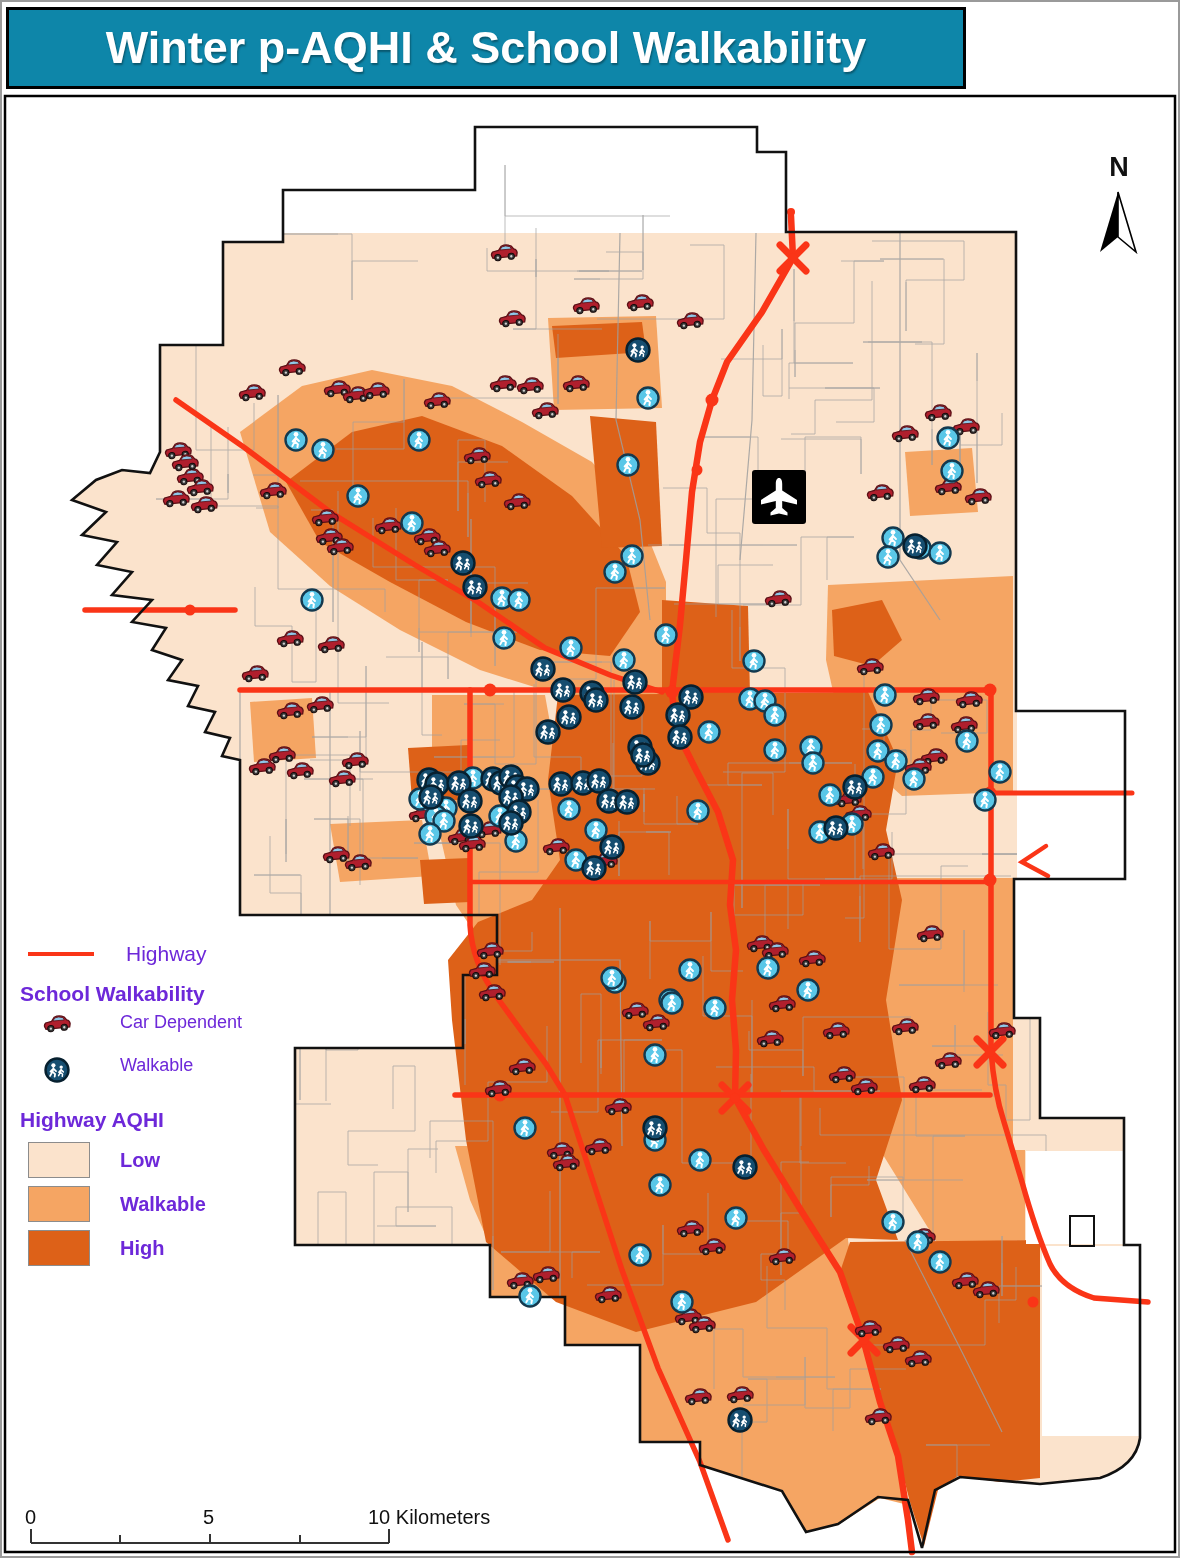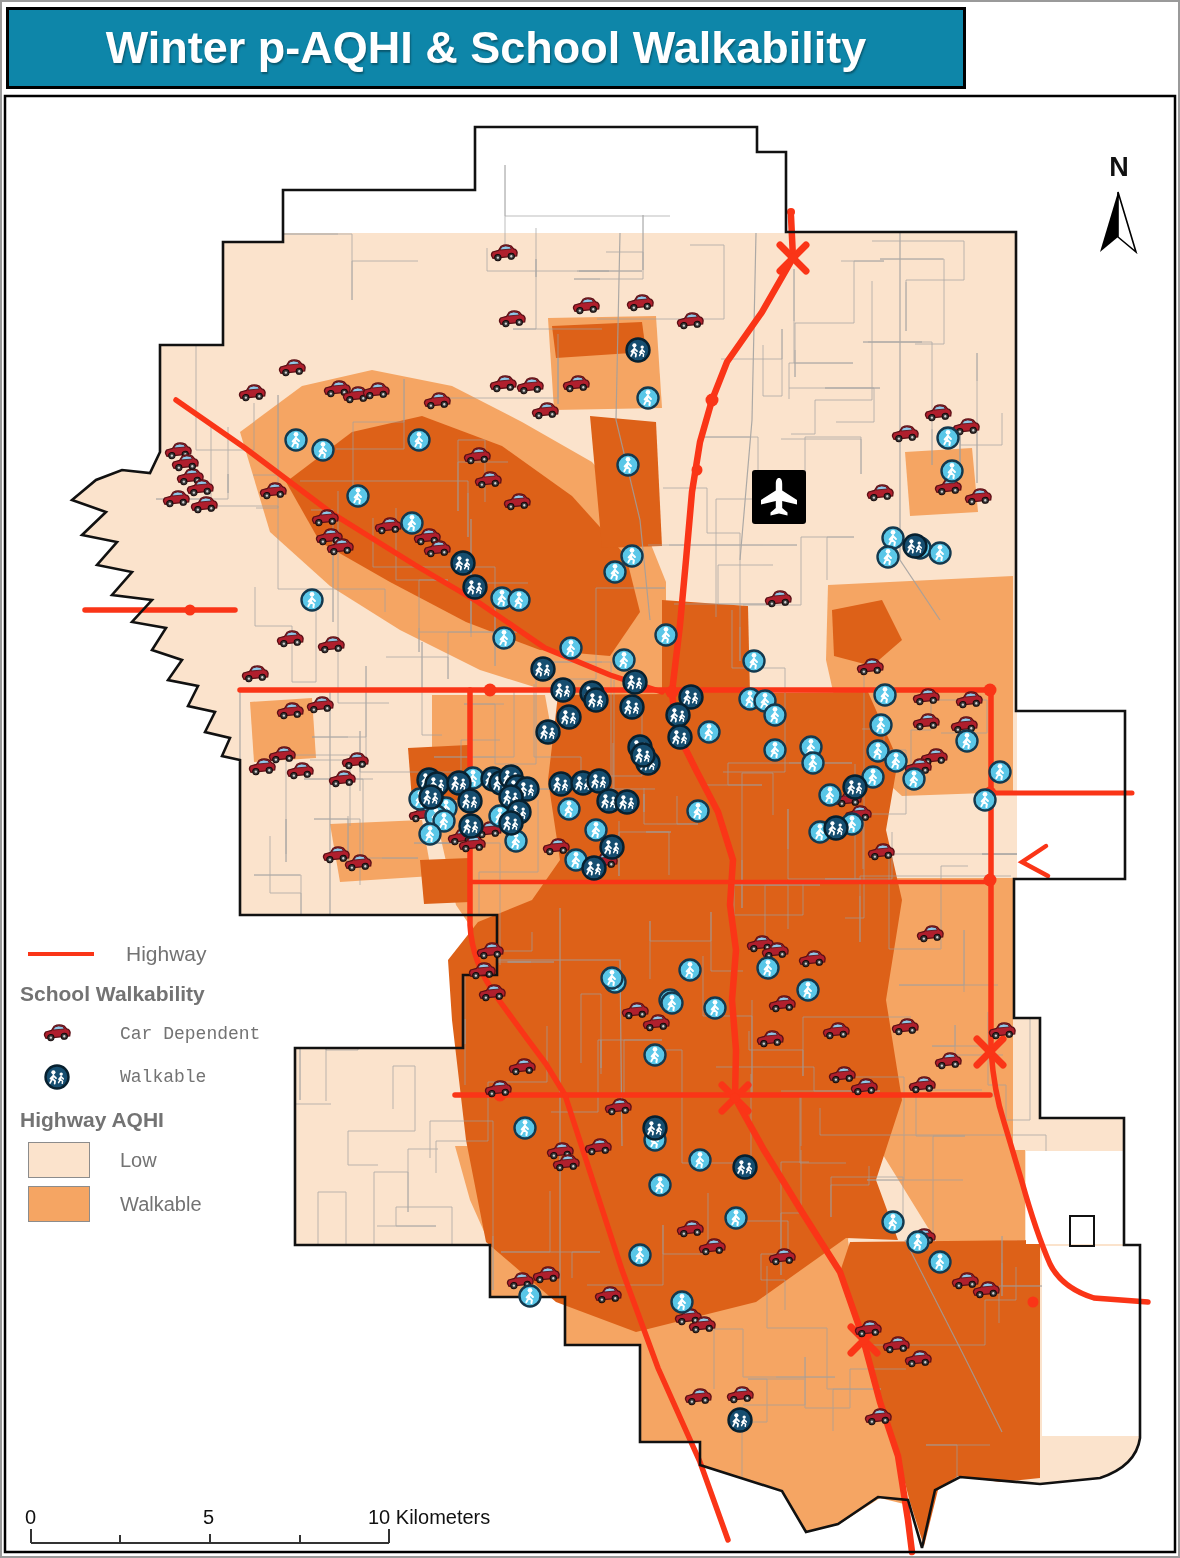--- a/index.html
+++ b/index.html
@@ -5,29 +5,29 @@
   html,body{margin:0;padding:0;background:#fff;}
   .page{position:relative;width:1180px;height:1558px;background:#fff;
         font-family:"Liberation Sans","DejaVu Sans",sans-serif;overflow:hidden;
         outline:2px solid #9a9a9a;outline-offset:-2px;}
   .title-bar{position:absolute;left:6px;top:7px;width:960px;height:82px;
         background:#0e86a9;border:3px solid #000;box-sizing:border-box;
         display:flex;align-items:center;justify-content:center;z-index:5;}
   .title-bar h1{margin:0;color:#fff;font-size:45px;font-weight:700;letter-spacing:0px;
         text-shadow:1px 2px 2px rgba(0,0,0,0.35);}
   .map-svg{position:absolute;left:0;top:0;z-index:1;}
-  .legend{position:absolute;left:20px;top:936px;width:300px;z-index:4;color:#737373;}
+  .legend{position:absolute;left:20px;top:936px;width:300px;z-index:4;color:#6d28d9;}
   .legend-row{display:flex;align-items:center;height:36px;}
   .legend-hwy-line{width:66px;height:4px;background:#fa3517;margin-left:8px;flex:none;}
   .legend-row .lbl{margin-left:32px;font-size:21px;}
   .legend-heading{font-size:21px;font-weight:700;margin:10px 0 6px 0;}
-  .legend-item{display:flex;align-items:center;height:43px;font-family:Liberation Mono, monospace;}
+  .legend-item{display:flex;height:43px;}
   .legend-item .ic{width:46px;display:flex;justify-content:center;margin-left:14px;flex:none;}
   .legend-item .lbl{margin-left:40px;font-size:18px;}
-  .swatch-row{display:flex;align-items:center;height:44px;}
+  .swatch-row{display:flex;align-items:center;height:44px;font-weight:bold;}
   .swatch{width:62px;height:36px;border:1px solid #8c8c8c;box-sizing:border-box;margin-left:8px;flex:none;}
   .swatch-low{background:#fbe3cc;}
   .swatch-moderate{background:#f5a563;}
   .swatch-high{background:#dd6118;}
   .swatch-row .lbl{margin-left:30px;font-size:20px;}
   .scale-labels{position:absolute;left:0;top:1506px;z-index:4;font-size:20px;color:#111;}
   .scale-labels span{position:absolute;white-space:nowrap;}
   .sl-0{left:25px;} .sl-5{left:203px;} .sl-10{left:368px;}
   .north-label{position:absolute;left:1106px;top:152px;width:26px;text-align:center;
         font-size:27px;font-weight:700;color:#111;z-index:4;}
@@ -571,20 +571,24 @@
 
     <div class="legend-heading">Highway AQHI</div>
     <div class="swatch-row">
       <div class="swatch swatch-low"></div>
       <div class="lbl">Low</div>
     </div>
     <div class="swatch-row">
       <div class="swatch swatch-moderate"></div>
       <div class="lbl">Walkable</div>
     </div>
+    <div class="swatch-row">
+      <div class="swatch swatch-high"></div>
+      <div class="lbl">High</div>
+    </div>
   </div>
 
   <div class="scale-labels">
     <span class="sl-0">0</span>
     <span class="sl-5">5</span>
     <span class="sl-10">10 Kilometers</span>
   </div>
   <div class="north-label">N</div>
 
 </div>

